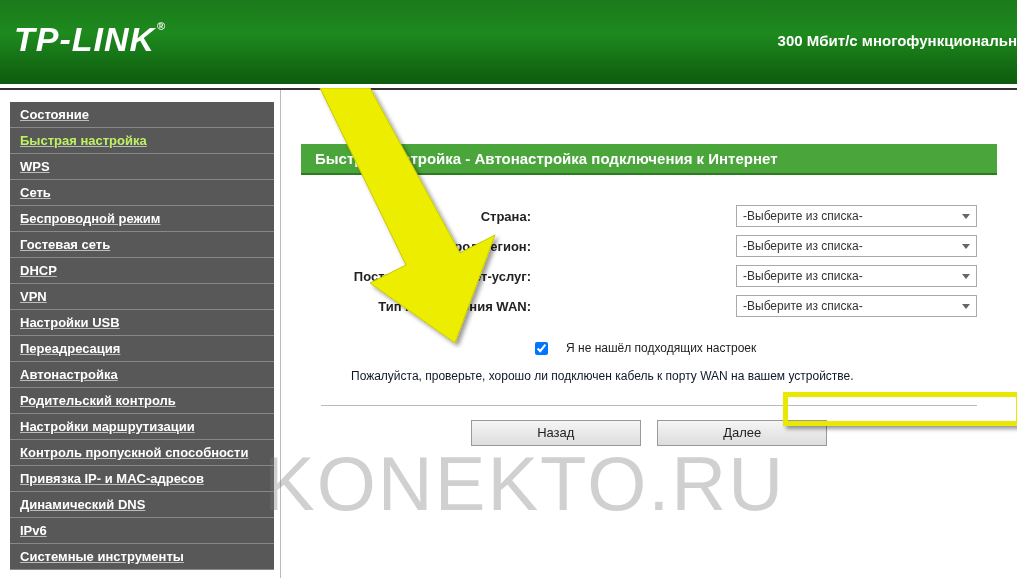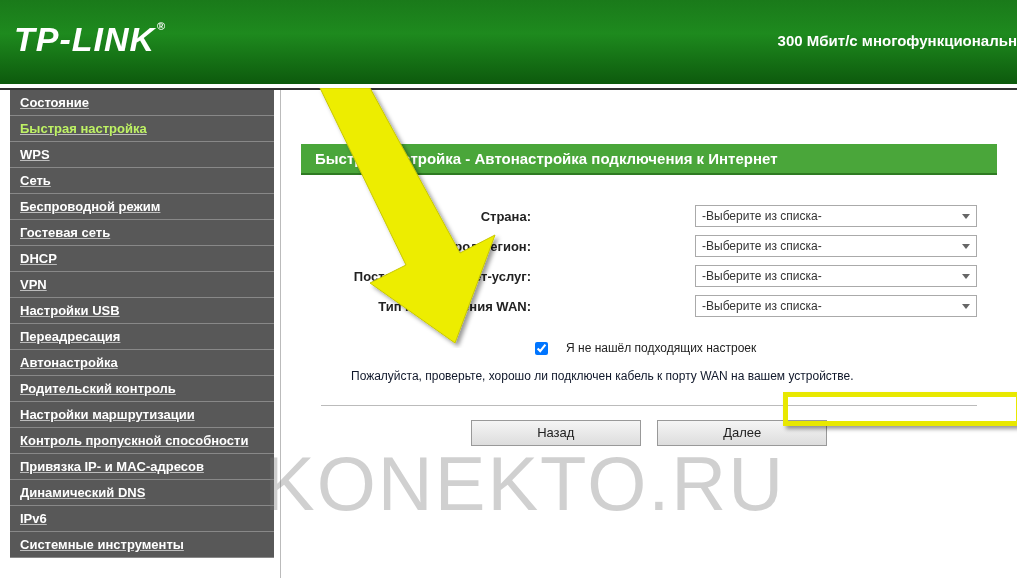--- a/index.html
+++ b/index.html
@@ -43,21 +43,21 @@
     background: #333;
     margin-top: 4px;
   }
   .layout {
     display: flex;
     height: calc(100% - 90px);
   }
   .sidebar {
     width: 280px;
     background: #fff;
-    padding: 0 6px 6px 10px;
+    padding: 12px 6px 6px 10px;
   }
   .sidebar .item {
     background: #585858;
     color: #fff;
     font-size: 13px;
     font-weight: bold;
     padding: 5px 10px;
     border-bottom: 1px solid #888;
     text-decoration: underline;
     text-decoration-color: rgba(255,255,255,0.6);
@@ -92,21 +92,21 @@
   }
   .form-row label {
     width: 220px;
     text-align: right;
     font-size: 13px;
     font-weight: bold;
     color: #222;
     padding-right: 10px;
   }
   .form-row .sel {
-    width: 282px;
+    width: 241px;
     height: 22px;
     border: 1px solid #aaa;
     background: #fff;
     font-size: 12px;
     padding: 0 20px 0 6px;
     color: #333;
     position: relative;
     display: flex;
     align-items: center;
   }

